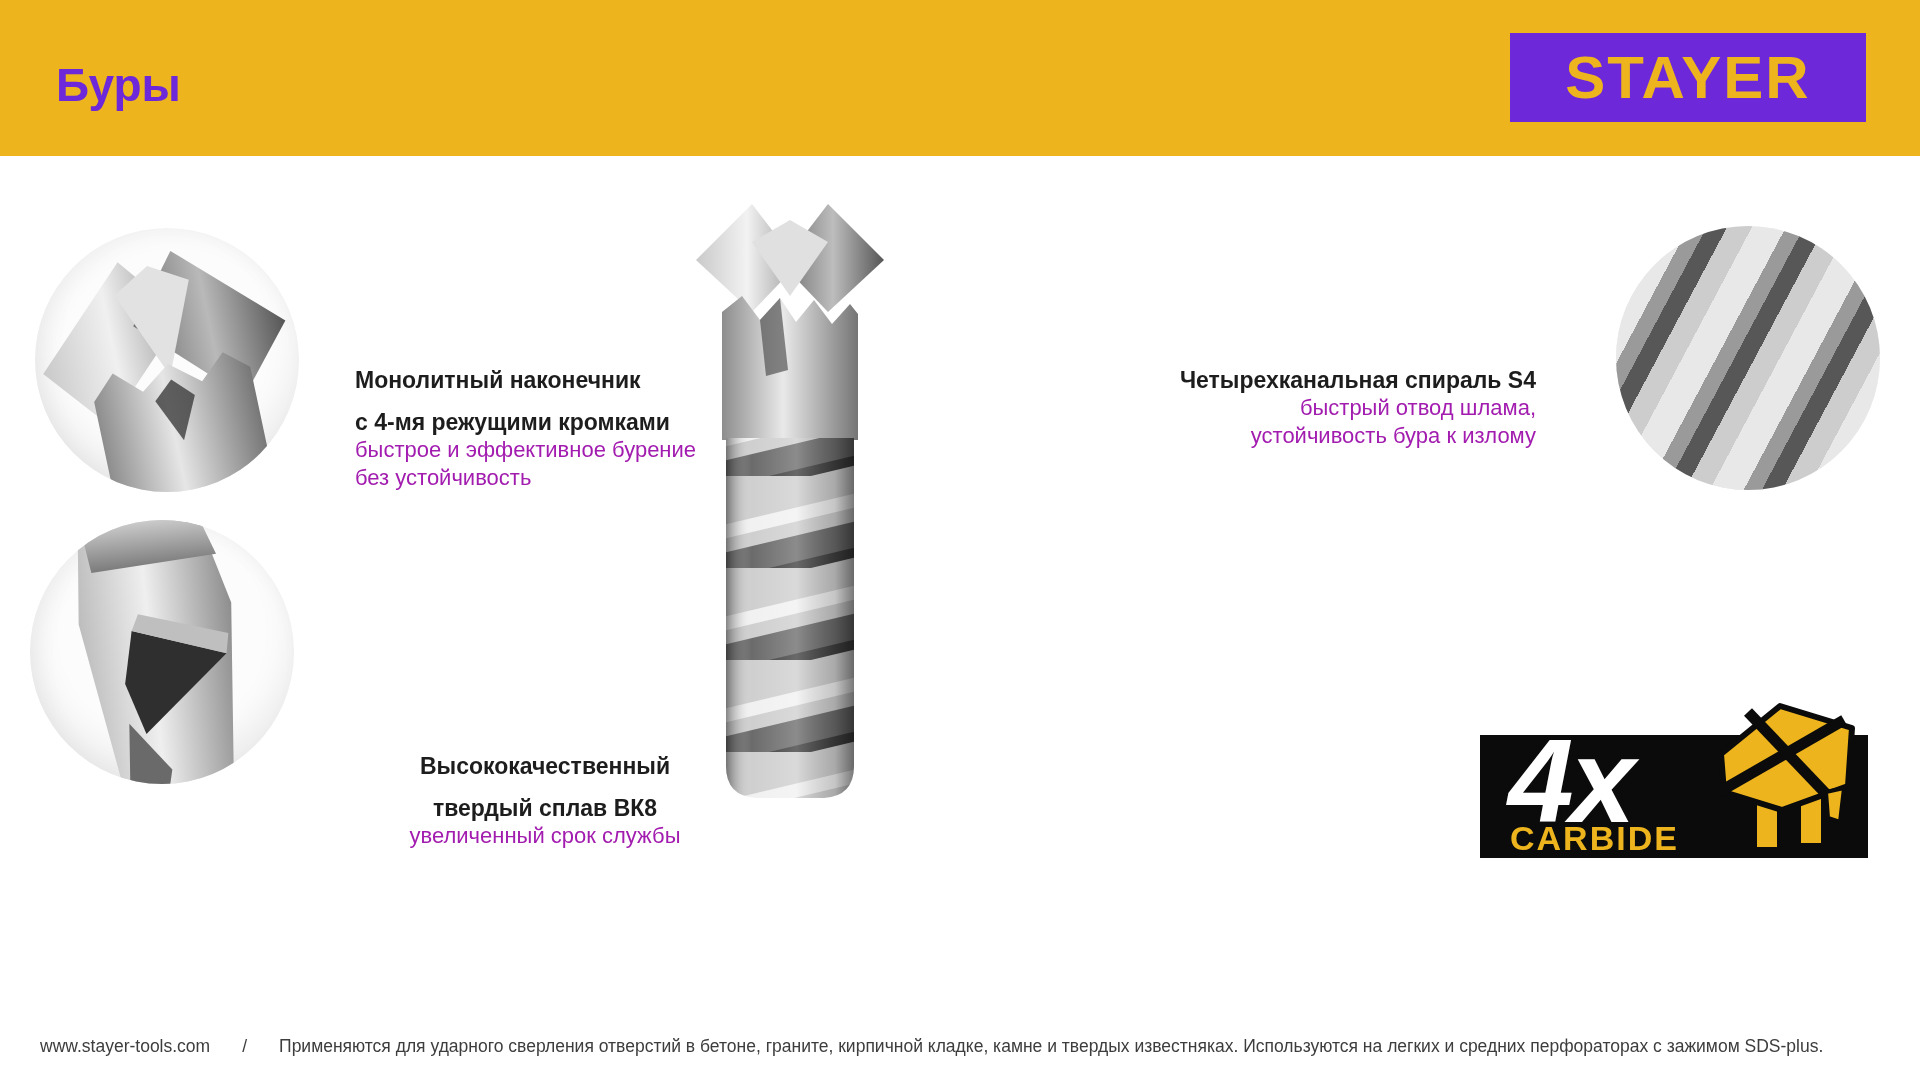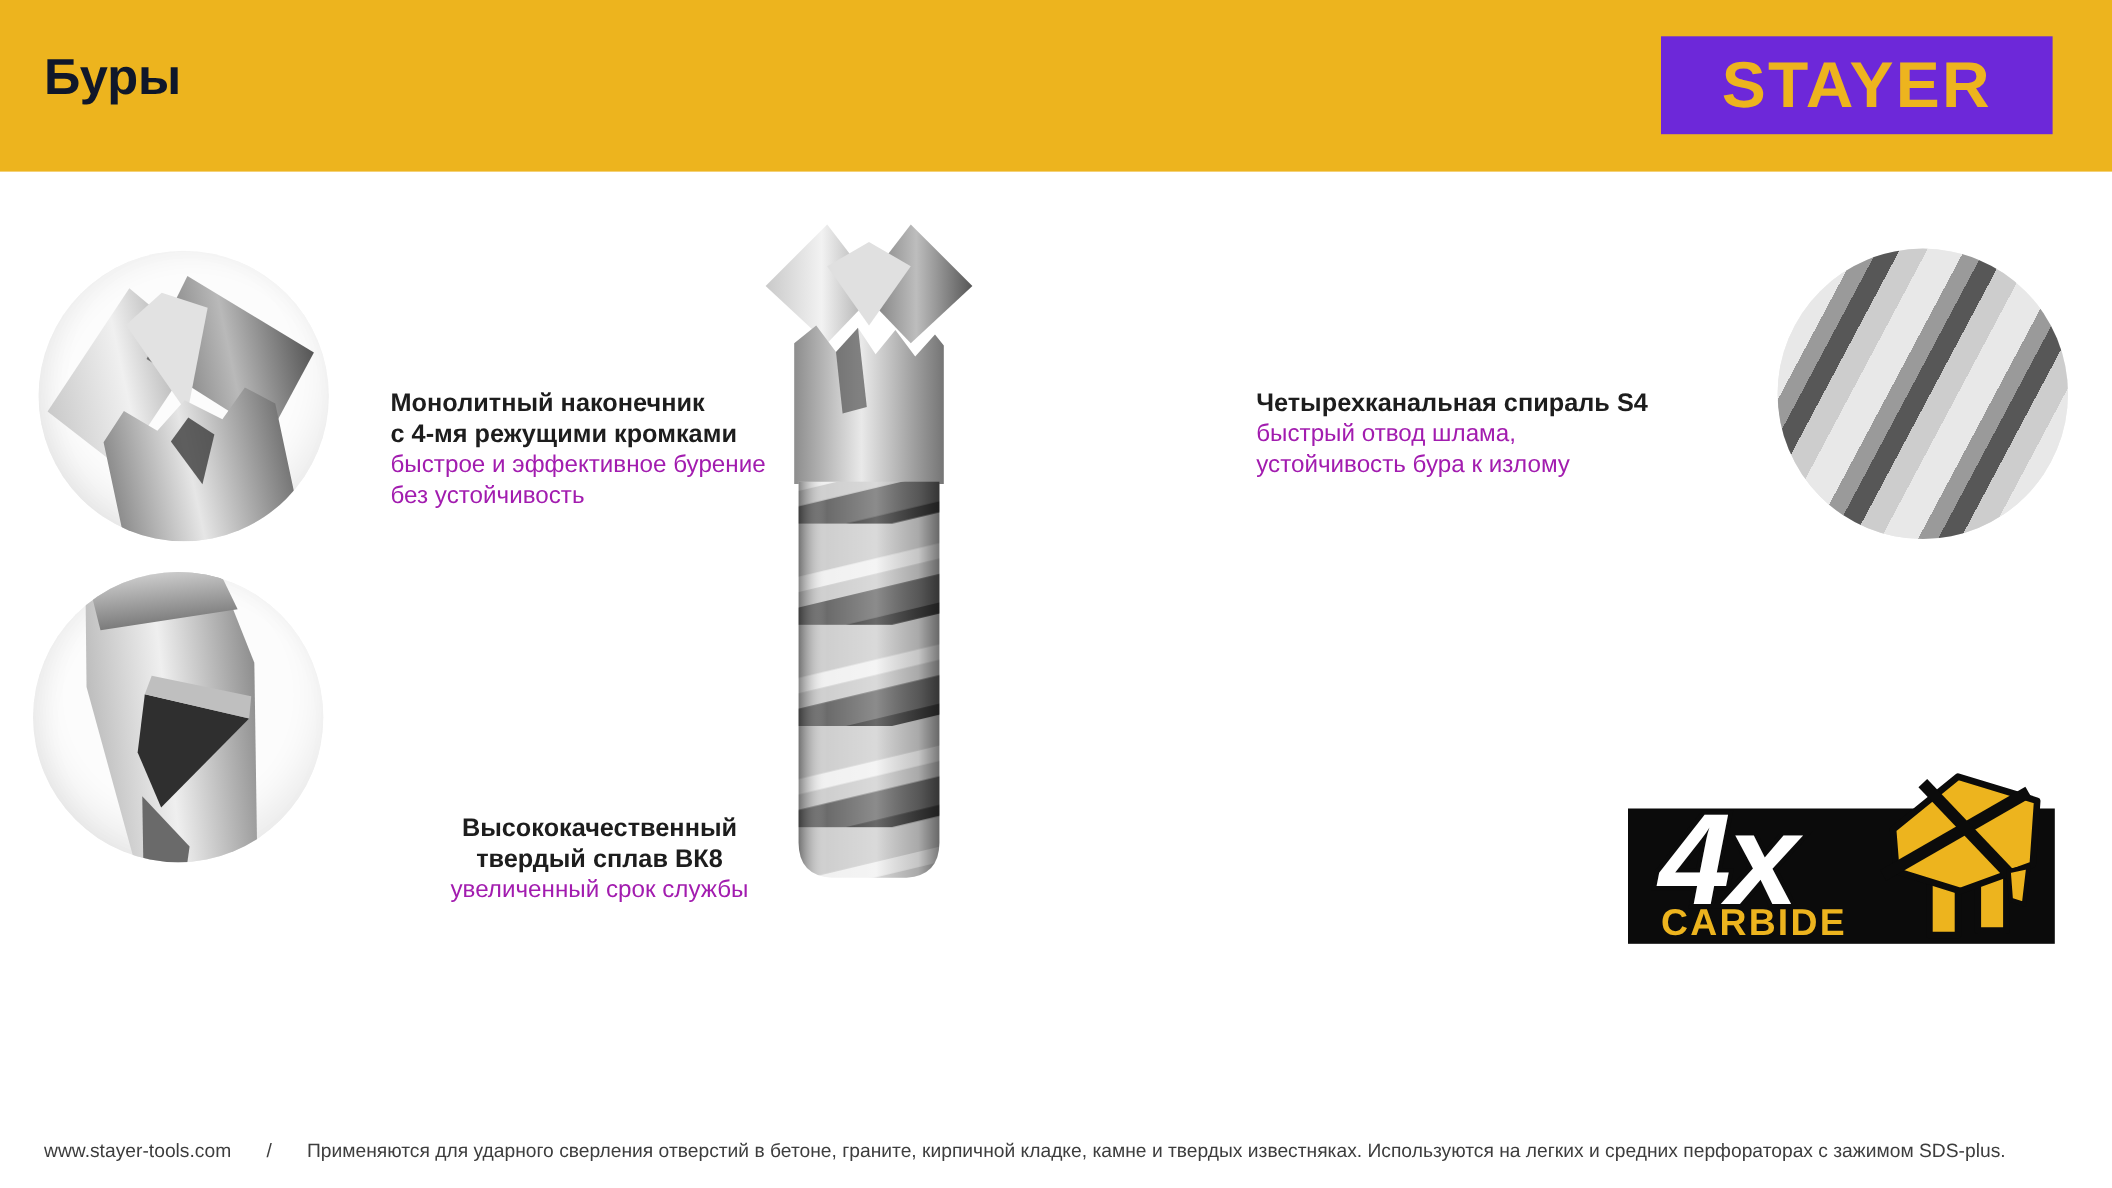--- a/index.html
+++ b/index.html
@@ -1,41 +1,41 @@
 <!DOCTYPE html>
 <html><head>
 <meta charset="utf-8">
 <style>
   html,body{margin:0;padding:0;background:#fff;}
   .canvas{position:relative;width:1920px;height:1080px;background:#ffffff;overflow:hidden;
           font-family:"Liberation Sans",sans-serif;}
 
   
   .header{position:absolute;left:0;top:0;width:1920px;height:156px;background:#EDB41E;}
-  .page-title{position:absolute;left:40px;top:42px;margin:0;font-size:46px;font-weight:700;color:#0f172a;}
+  .page-title{position:absolute;left:40px;top:42px;margin:16px;font-size:46px;font-weight:700;color:#6d28d9;}
   .brand-logo{position:absolute;left:1510px;top:33px;width:356px;height:89px;background:#6d28d9;
               display:flex;align-items:center;justify-content:center;}
   .brand-logo span{color:#EDB41E;font-size:60px;font-weight:700;letter-spacing:2px;transform:scaleY(.98);}
 
   
   .circle{position:absolute;width:264px;height:264px;border-radius:50%;overflow:hidden;background:#fcfcfc;
           box-shadow:inset 0 -20px 34px rgba(0,0,0,.07), inset 8px 6px 22px rgba(0,0,0,.04);}
   .circle-1{left:35px;top:228px;}
   .circle-2{left:30px;top:520px;}
   .circle-3{left:1616px;top:226px;}
   .stripes{width:340px;height:340px;margin:-38px;
            background:repeating-linear-gradient(118deg,#e8e8e8 0 30px,#9a9a9a 30px 46px,#575757 46px 64px,#cdcdcd 64px 86px);}
 
   
   .feature{position:absolute;color:#1d1d1d;}
-  .feature .t{font-size:23px;line-height:28px;font-weight:700;}
+  .feature .t{font-size:23px;line-height:28px;font-weight:700;margin-top:14px;}
   .feature .d{font-size:22px;line-height:28px;font-weight:400;color:#a21caf;}
   .feature-1{left:355px;top:352px;width:380px;text-align:left;}
   .feature-2{left:355px;top:738px;width:380px;text-align:center;}
-  .feature-3{left:1142px;top:352px;width:420px;}
+  .feature-3{left:1116px;top:352px;width:420px;text-align:right;}
 
   
   .drill{position:absolute;left:660px;top:200px;width:260px;height:605px;}
 
   
   .sds-badge{position:absolute;left:1208px;top:716px;width:172px;height:154px;}
   .carbide-badge{position:absolute;left:1478px;top:692px;width:392px;height:170px;}
 
   
   .footer{position:absolute;left:40px;top:1036px;width:1860px;font-size:17.5px;color:#3d3d3d;

